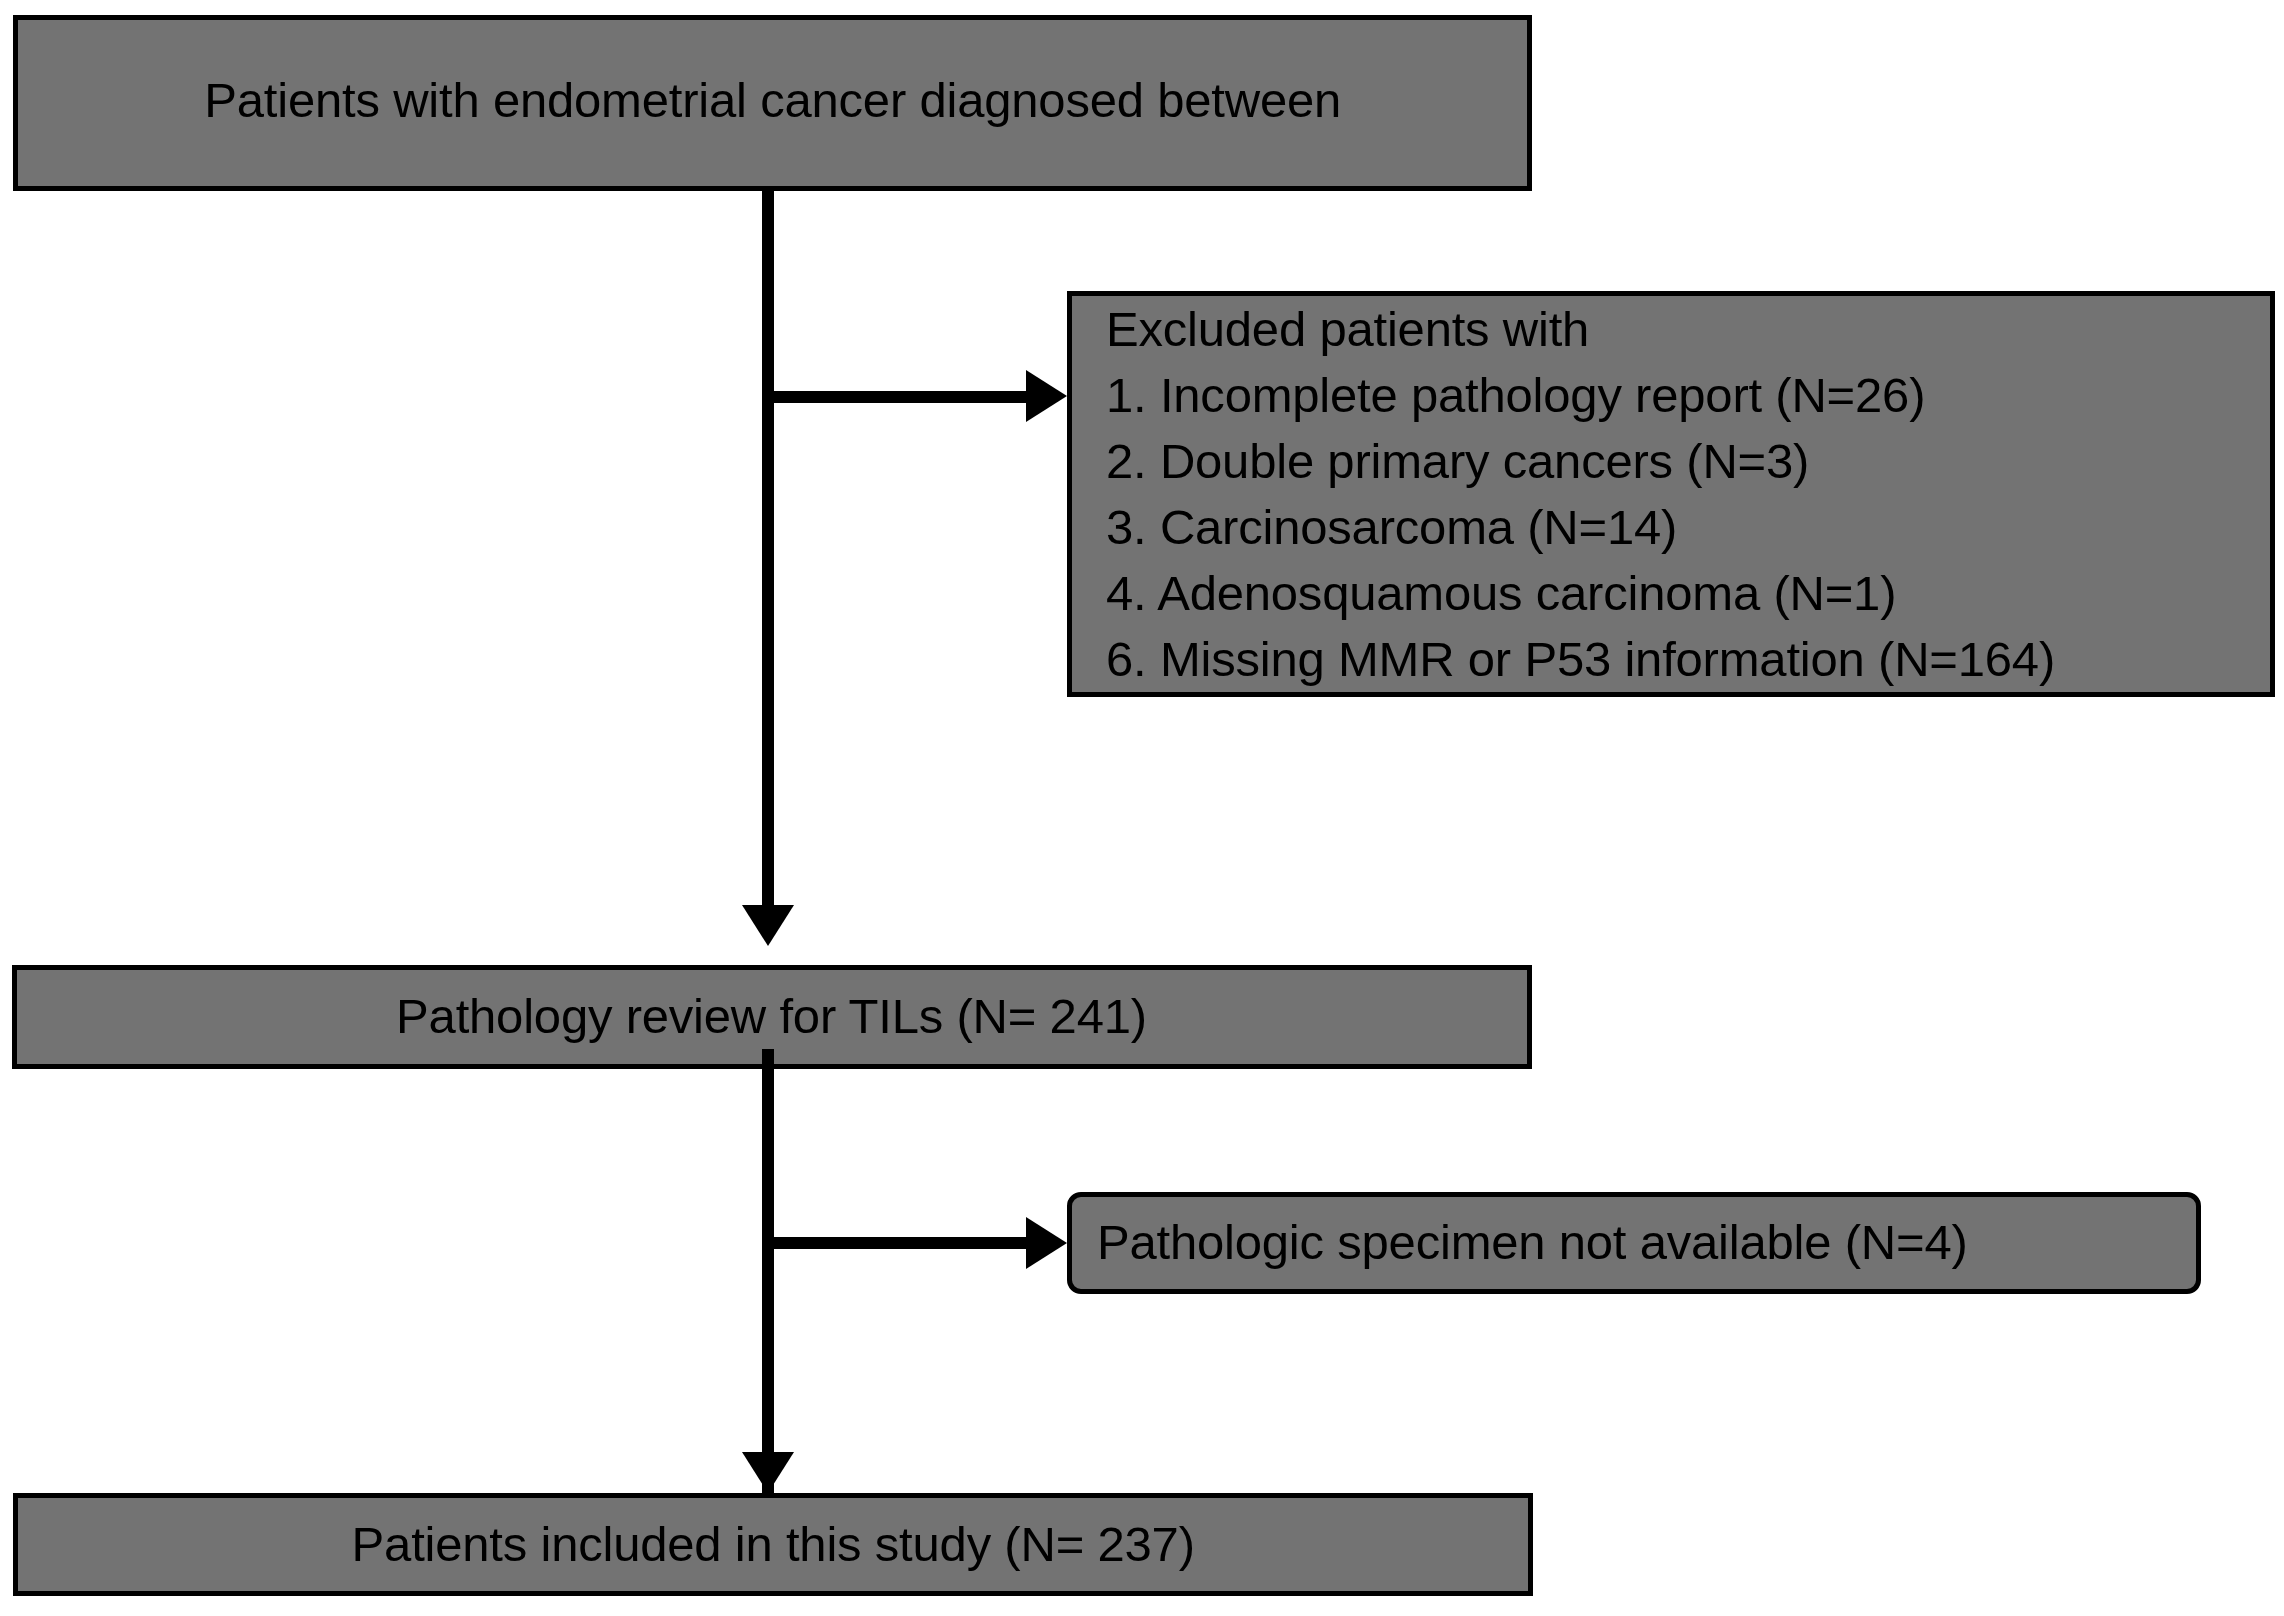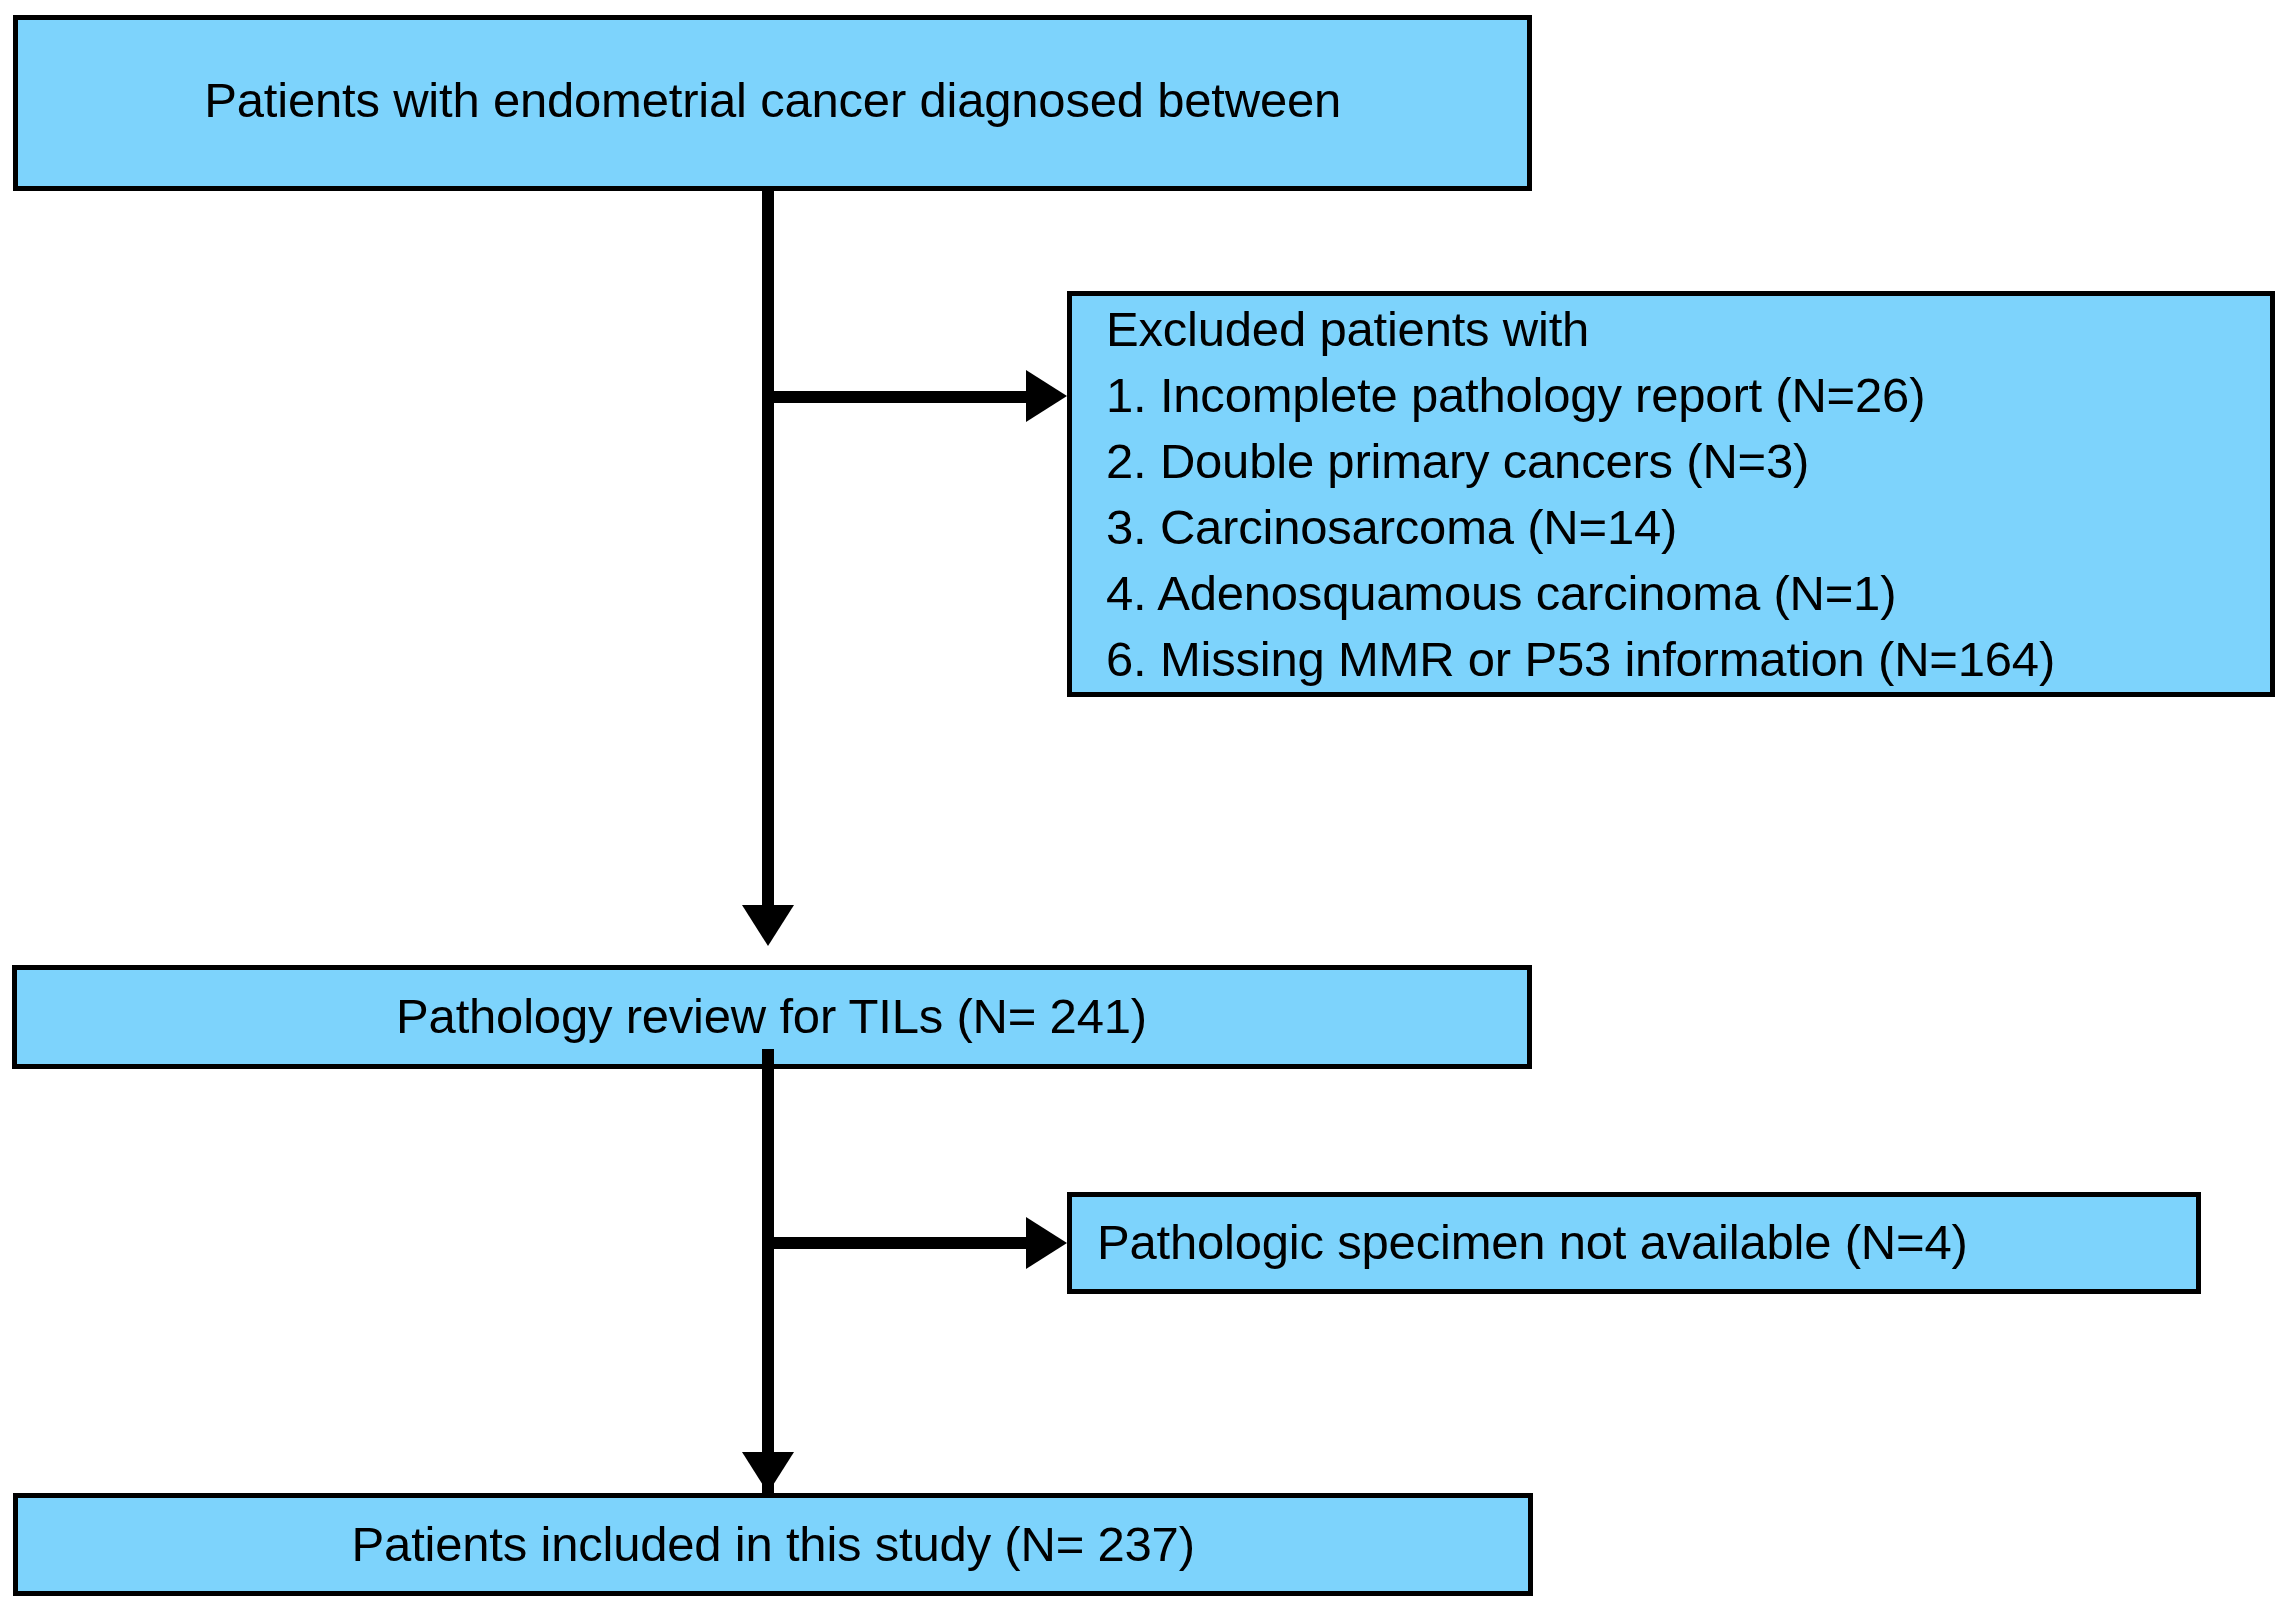--- a/index.html
+++ b/index.html
@@ -17,21 +17,21 @@
   }
   #flow-root {
     position: absolute;
     left: 0; top: 0;
     width: 2284px;
     height: 1616px;
   }
   .node {
     position: absolute;
     box-sizing: border-box;
-    background: #7dd3fc;
+    background: #737373;
     border: 5.3px solid #000000;
     display: flex;
     flex-direction: column;
     justify-content: center;
   }
   .node-line {
     font-size: 49px;
     line-height: 1.46;
     white-space: pre;
     letter-spacing: -0.2px;
@@ -54,20 +54,21 @@
   #node-review {
     left: 11.5px; top: 945px;
     width: 1520px; height: 104px;
     padding: 0 8.8px;
     margin-top: 20px;
   }
   #node-nospecimen {
     left: 1067px; top: 1192px;
     width: 1134px; height: 102px;
     padding: 0 8.8px 0 25px;
+    border-radius: 14px;
   }
   #node-included {
     left: 13.2px; top: 1493px;
     width: 1520px; height: 103px;
     padding: 0 14px;
   }
 
   
   .vline {
     position: absolute;

